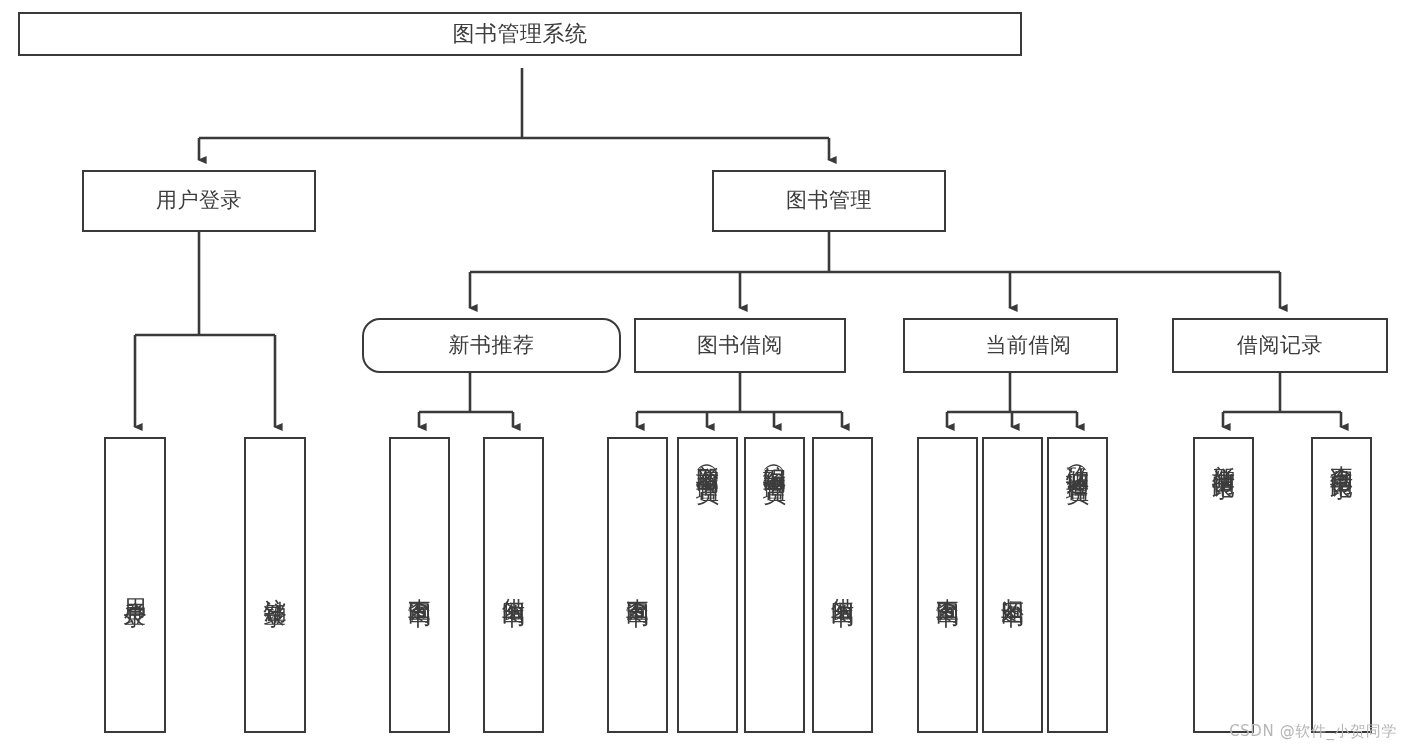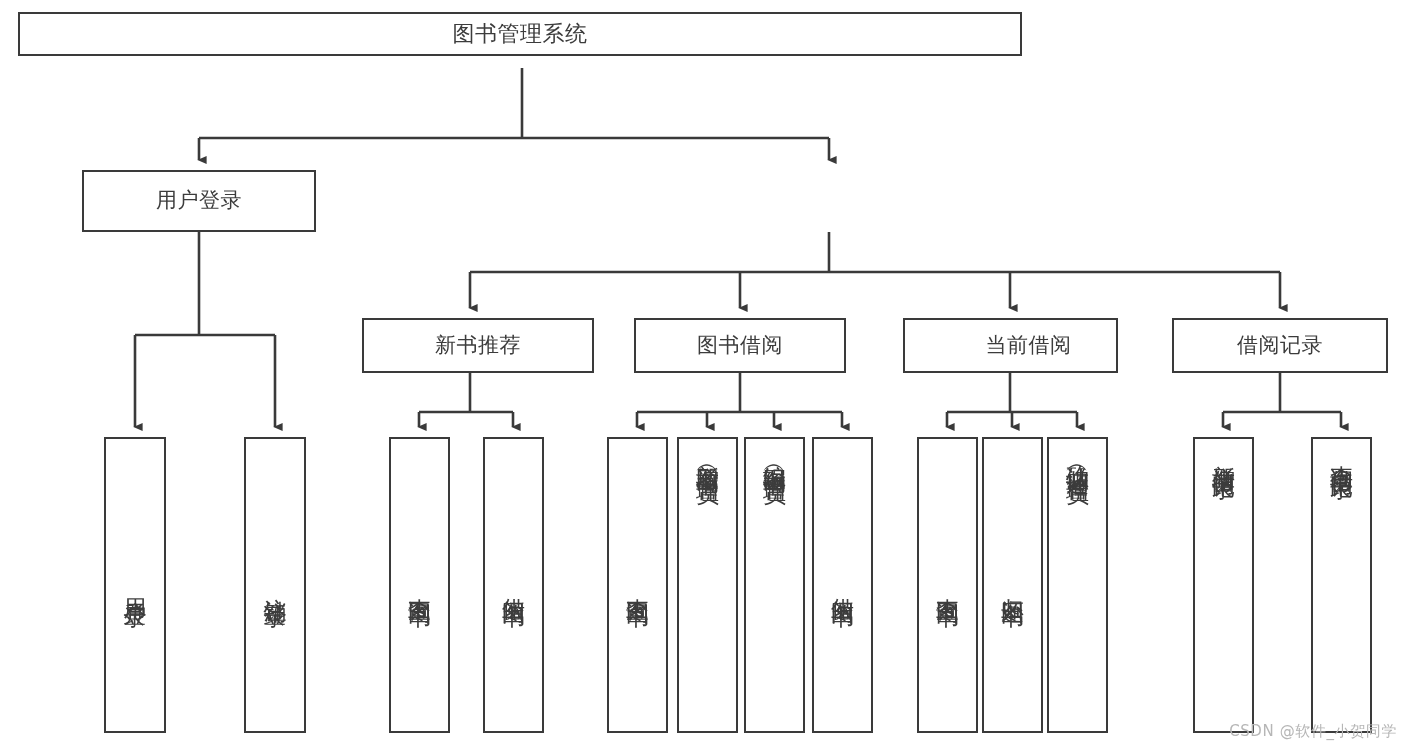--- a/index.html
+++ b/index.html
@@ -122,22 +122,23 @@
       <path d="M1280,373 L1280,412"></path>
       <path d="M1223,412 L1341,412"></path>
       <path d="M1223,412 L1223,427" marker-end="url(#arrow)"></path>
       <path d="M1341,412 L1341,427" marker-end="url(#arrow)"></path>
     </g>
   </svg>
 
   <div class="node horizontal root" style="left: 18px; top: 12px; width: 1004px; height: 44px;">图书管理系统</div>
 
   <div class="node horizontal" style="left: 82px; top: 170px; width: 234px; height: 62px;">用户登录</div>
+  <div class="node horizontal" style="left: 712px; top: 170px; width: 234px; height: 62px;">图书管理</div>
 
-  <div class="node horizontal" style="left: 362px; top: 318px; width: 232px; height: 55px;">新书推荐</div>
+  <div class="node horizontal" style="left: 362px; top: 318px; width: 259px; height: 55px; border-radius: 18px;">新书推荐</div>
   <div class="node horizontal" style="left: 634px; top: 318px; width: 212px; height: 55px;">图书借阅</div>
   <div class="node horizontal" style="left: 903px; top: 318px; width: 215px; height: 55px; padding-left: 36px;">当前借阅</div>
   <div class="node horizontal" style="left: 1172px; top: 318px; width: 216px; height: 55px; font-family: Liberation Serif, serif;">借阅记录</div>
 
   <div class="node vertical centered" style="left: 104px; top: 437px; width: 62px; height: 296px;">
     <span class="vlabel">用户登录</span>
   </div>
   <div class="node vertical centered" style="left: 244px; top: 437px; width: 62px; height: 296px;">
     <span class="vlabel">注销登录</span>
   </div>

